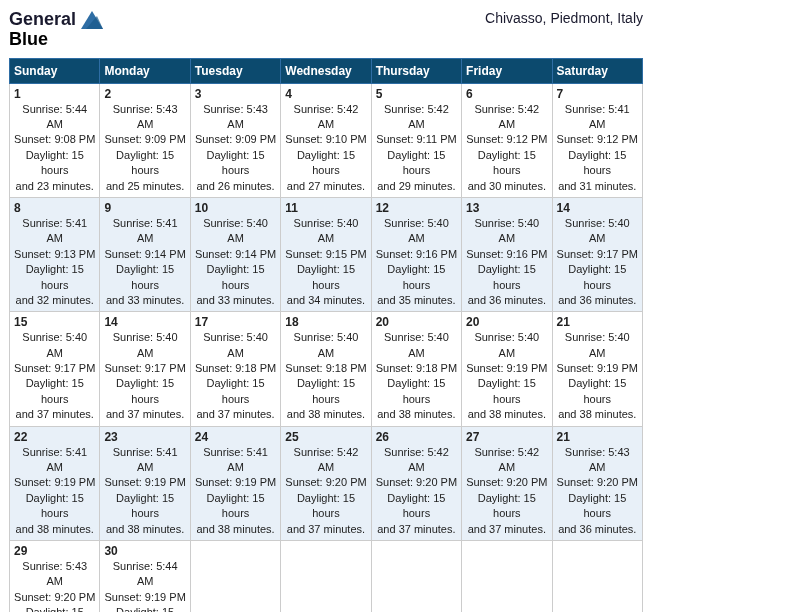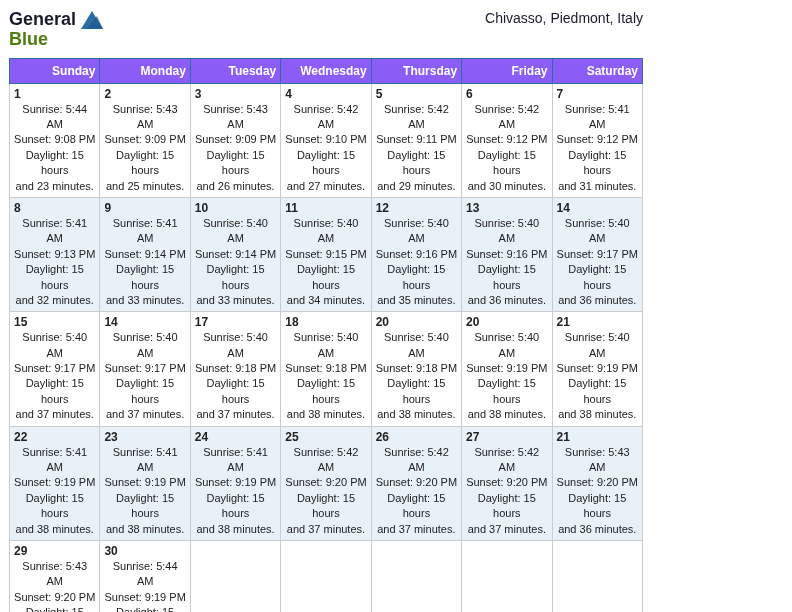--- a/index.html
+++ b/index.html
@@ -47,26 +47,26 @@
       text-align: right;
     }
     .calendar {
       flex: 1;
       border: 1px solid #ccc;
       border-collapse: collapse;
       width: 100%;
       table-layout: fixed;
     }
     .calendar th {
-      background-color: #8b5cf6;
+      background-color: #0c4a6e;
       color: white;
       font-size: 12px;
       font-weight: bold;
       padding: 5px 4px;
-      text-align: right;
+      text-align: left;
       border: 1px solid #2e6da4;
     }
     .calendar td {
       border: 1px solid #ccc;
       vertical-align: top;
       padding: 3px 4px;
       font-size: 9.5px;
       color: #222;
       height: 80px;
     }
@@ -102,21 +102,21 @@
 <div class="page">
   <div class="header">
     <div class="logo">
       <div class="logo-text">
         <span style="font-size:18px;font-weight:bold;color:#1a1a2e;">General
           <svg width="22" height="18" viewBox="0 0 22 18" style="display:inline-block;vertical-align:middle;">
             <polygon points="0,18 11,0 22,18" fill="#2e6da4"></polygon>
             <polygon points="5,18 16,5 22,18" fill="#1a5a8a" opacity="0.7"></polygon>
           </svg>
         </span>
-        <span style="font-size:18px;font-weight:bold;color:#4d7c0f;">Blue</span>
+        <span style="font-size:18px;font-weight:bold;color:#000000;">Blue</span>
       </div>
     </div>
     <div class="title-block">
       <div class="location">Chivasso, Piedmont, Italy</div>
     </div>
   </div>
 
   <table class="calendar">
     <thead>
       <tr>

